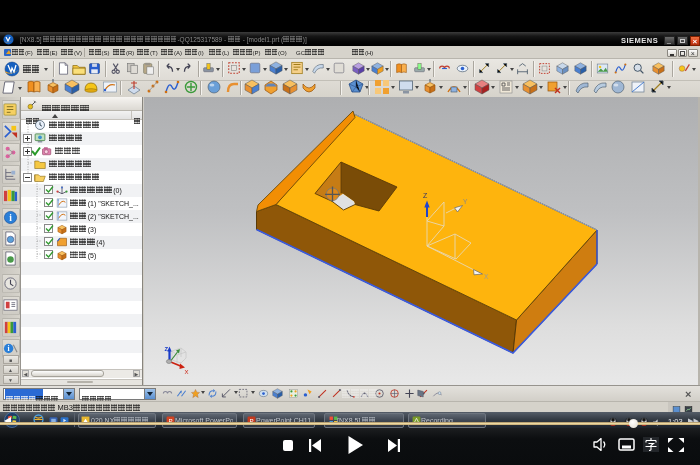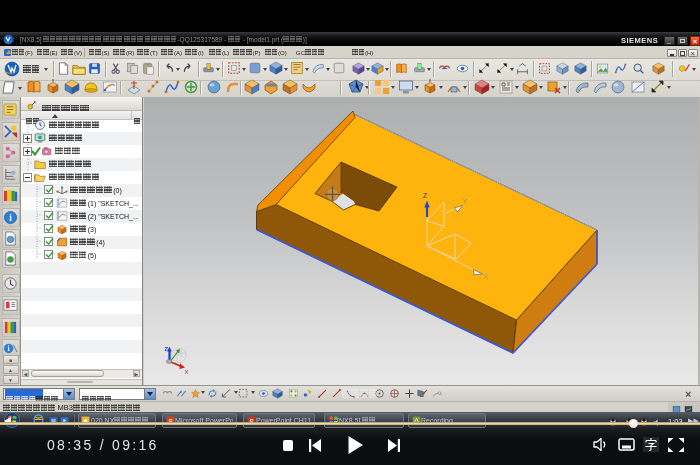--- a/index.html
+++ b/index.html
@@ -815,21 +815,20 @@
     </svg>
 <svg class="abs" style="left:652px;top:6px" width="9" height="9" viewBox="0 0 16 16">
       <polygon points="2,6 6,6 10,2 10,14 6,10 2,10" fill="#c8ccd2"></polygon>
     </svg>
 <div class="abs" style="left:668px;top:5px;font-size:7.5px;color:#e8eaee">1:03</div>
 <div class="abs" style="left:688px;top:5px;font-size:7px;color:#c8ccd2">▶▶</div>
 </div>
 <div class="abs" style="left:0;top:421.6px;width:700px;height:3.4px;background:linear-gradient(#94784e,#eedda8 40%,#e2cb92 75%,#ad8e5c);z-index:50"></div>
 <div class="abs" style="left:628.5px;top:419px;width:9px;height:9px;border-radius:50%;background:radial-gradient(circle at 40% 35%,#fff,#e8e4da 75%,#c9c2b2);z-index:51"></div>
 <div class="abs" style="left:0;top:428px;width:700px;height:37px;background:linear-gradient(#1c1e20,#0c0e10 30%,#0a0c0e);z-index:40">
-<div class="abs" style="left:47px;top:9px;font-size:14px;color:#e2e2e2;letter-spacing:2.3px">08:35 / 09:16</div>
 <div class="abs" style="left:282.5px;top:12px;width:10.5px;height:10.5px;background:#fff;border-radius:2px"></div>
 <svg class="abs" style="left:308px;top:10.5px" width="14" height="13" viewBox="0 0 14 13">
       <rect x="1" y="0" width="2.2" height="13" fill="#fff"></rect>
       <polygon points="13,0 13,13 4,6.5" fill="#fff"></polygon>
     </svg>
 <svg class="abs" style="left:347px;top:8px" width="17" height="18" viewBox="0 0 17 18">
       <polygon points="1.5,0 16,9 1.5,18" fill="#fff"></polygon>
     </svg>
 <svg class="abs" style="left:387px;top:10.5px" width="14" height="13" viewBox="0 0 14 13">
       <polygon points="1,0 1,13 10,6.5" fill="#fff"></polygon>

